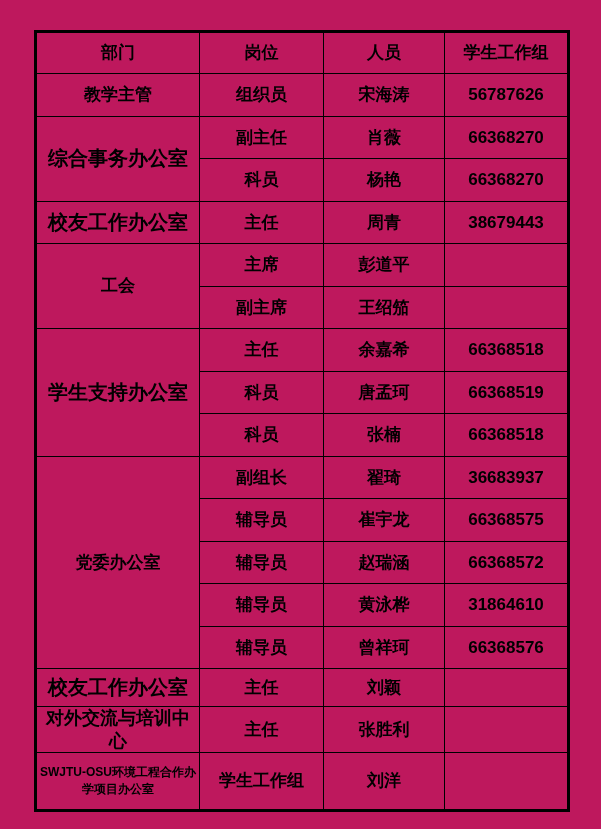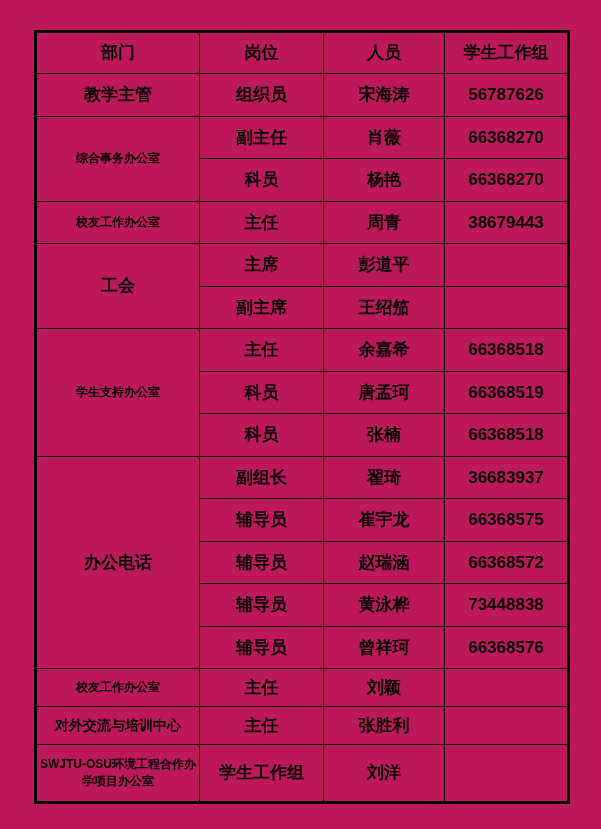--- a/index.html
+++ b/index.html
@@ -35,22 +35,22 @@
     font-weight: bold;
     color: #000000;
     font-size: 17px;
     padding: 0 2px;
     line-height: 1.25;
   }
   .contact-table thead tr { height: 42px; }
   .contact-table tbody tr { height: 42.5px; }
   .contact-table tbody tr.row-s { height: 38px; }
   .contact-table tbody tr.row-l { height: 58px; }
-  td.dept-md { font-size: 12px; }
-  td.dept-sm { font-size: 14px; }
+  td.dept-md { font-size: 20px; }
+  td.dept-sm { font-size: 18px; }
   td.dept-xs { font-size: 12px; line-height: 1.45; }
 </style>
 </head>
 <body>
 
 <div class="page">
   <table class="contact-table">
     <colgroup>
       <col class="c-dept">
       <col class="c-pos">
@@ -110,39 +110,39 @@
           <td>科员</td>
           <td>唐孟珂</td>
           <td>66368519</td>
         </tr>
         <tr>
           <td>科员</td>
           <td>张楠</td>
           <td>66368518</td>
         </tr>
         <tr>
-          <td rowspan="5" class="">办公电话</td>
+          <td rowspan="5" class="">党委办公室</td>
           <td>副组长</td>
           <td>翟琦</td>
           <td>36683937</td>
         </tr>
         <tr>
           <td>辅导员</td>
           <td>崔宇龙</td>
           <td>66368575</td>
         </tr>
         <tr>
           <td>辅导员</td>
           <td>赵瑞涵</td>
           <td>66368572</td>
         </tr>
         <tr>
           <td>辅导员</td>
           <td>黄泳桦</td>
-          <td>73448838</td>
+          <td>31864610</td>
         </tr>
         <tr>
           <td>辅导员</td>
           <td>曾祥珂</td>
           <td>66368576</td>
         </tr>
         <tr class="row-s">
           <td rowspan="1" class="dept-md">校友工作办公室</td>
           <td>主任</td>
           <td>刘颖</td>

